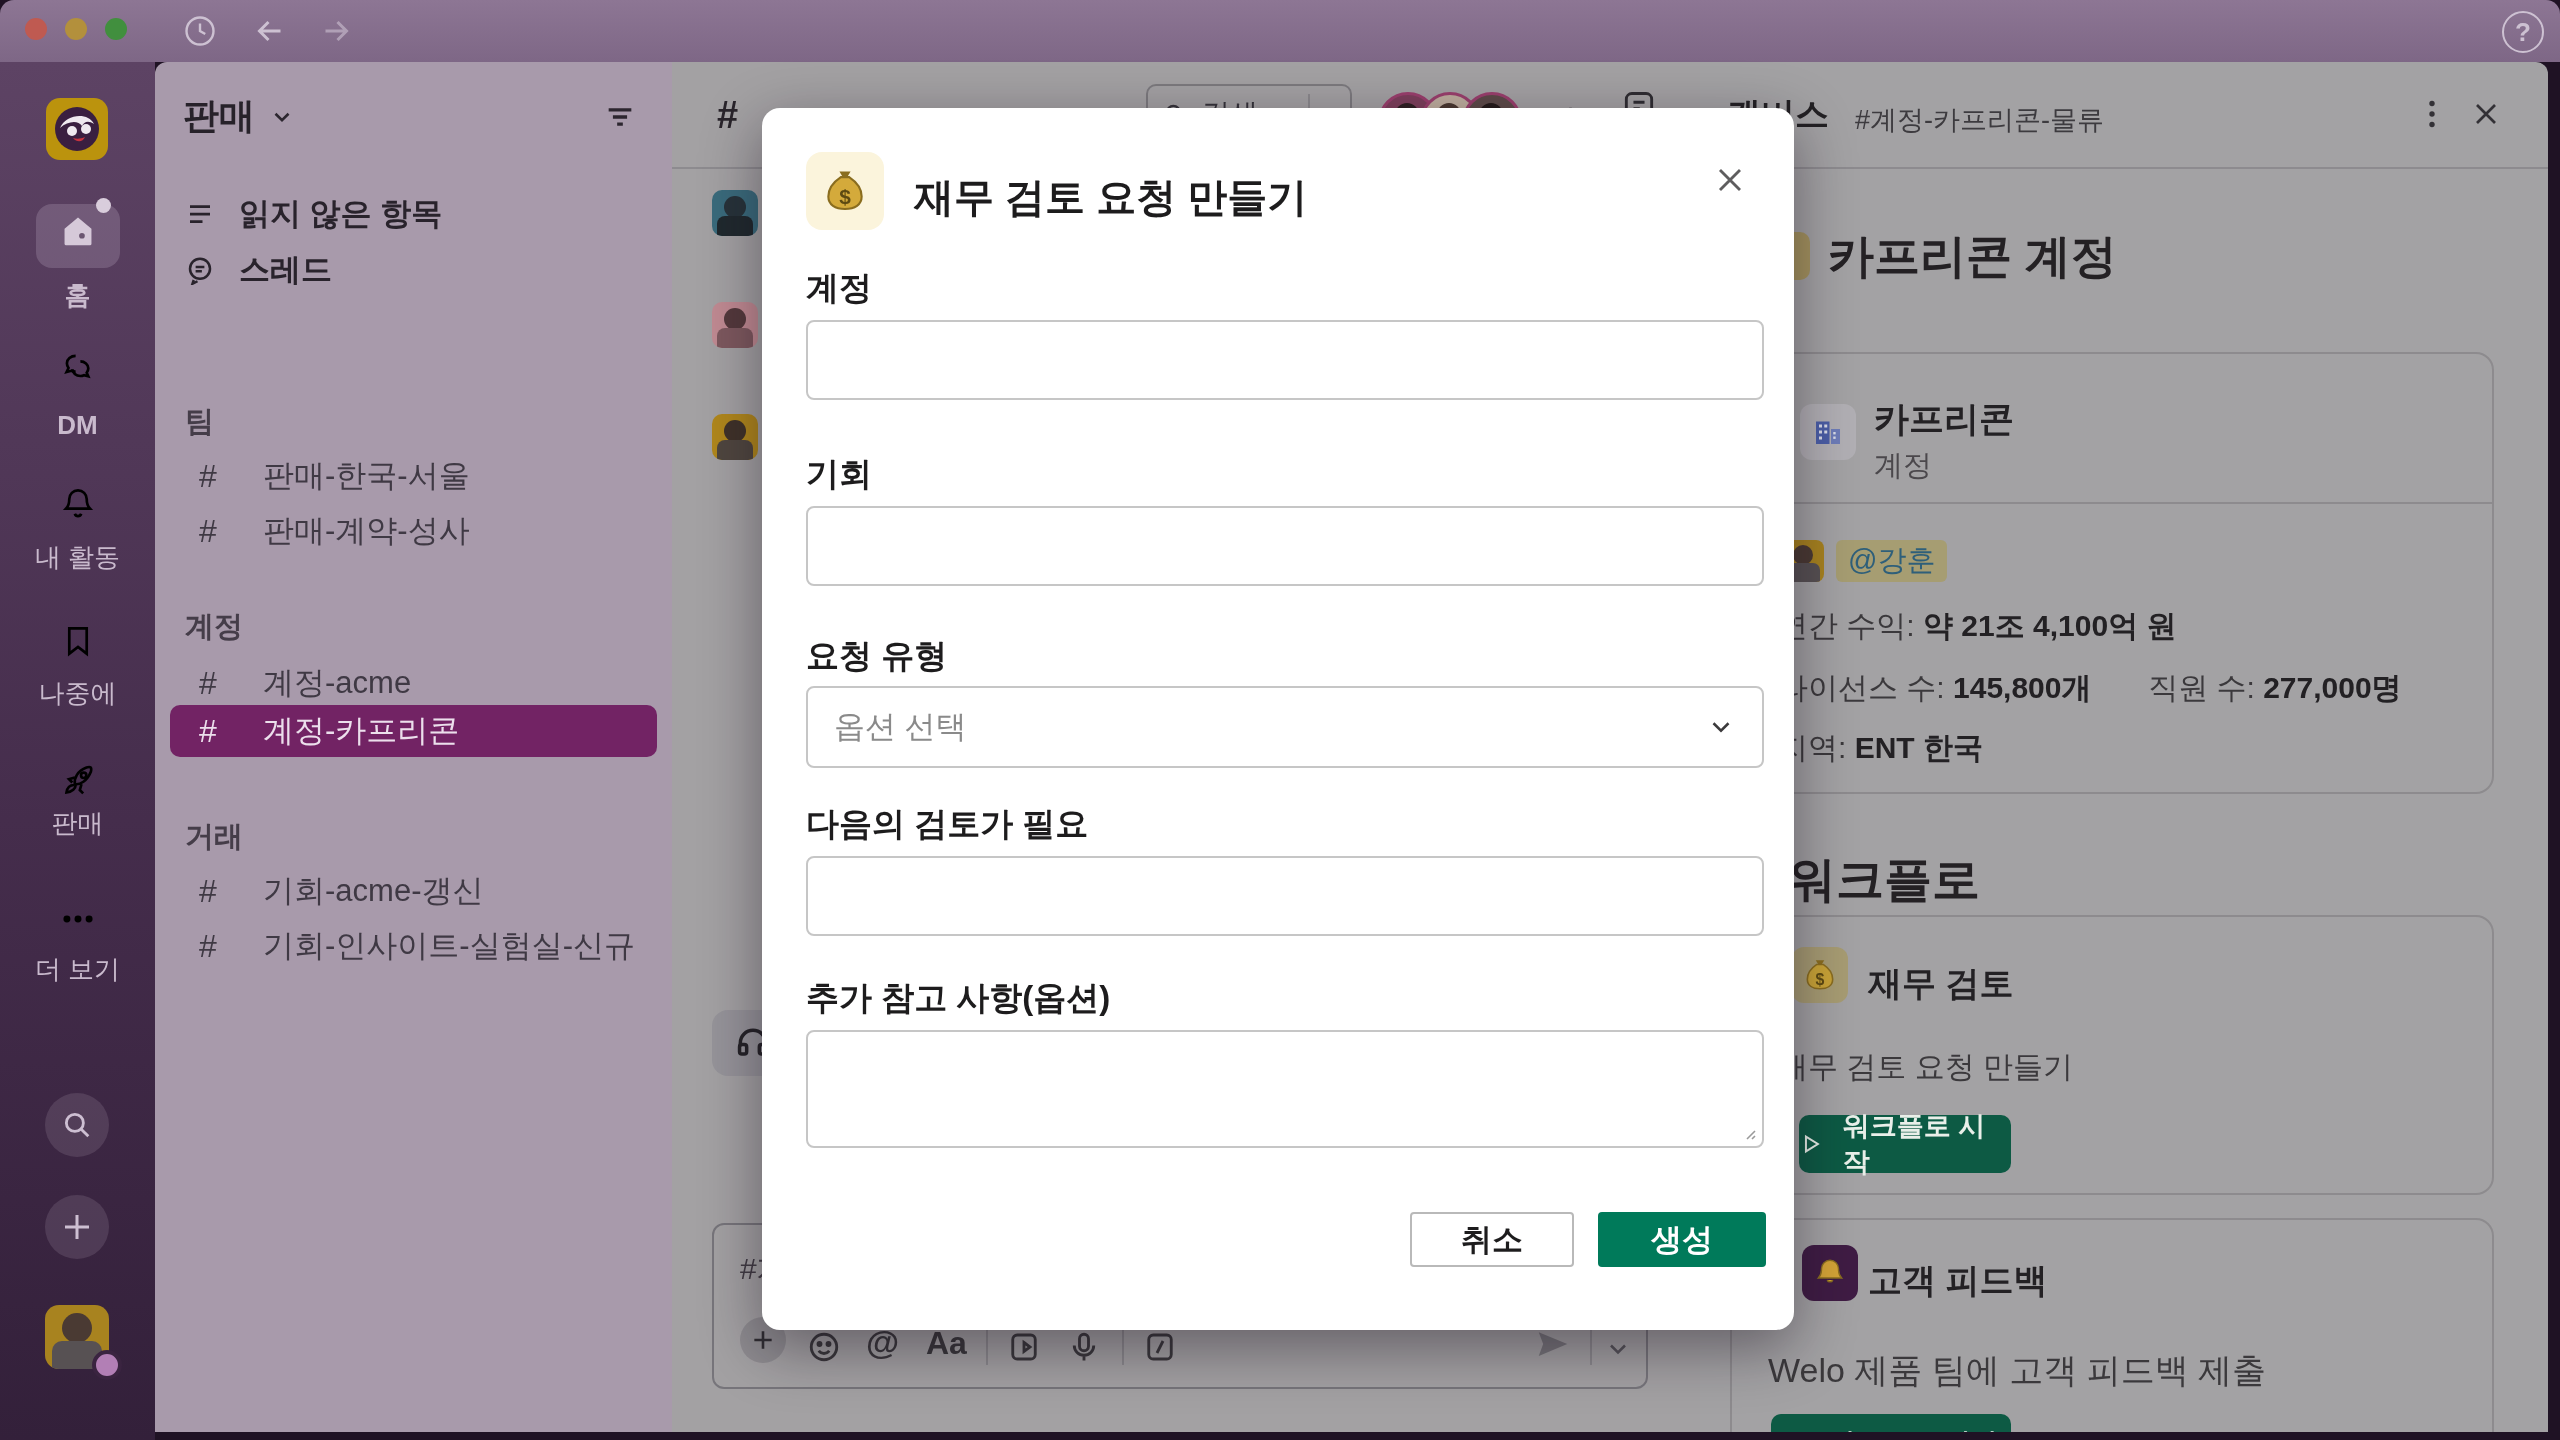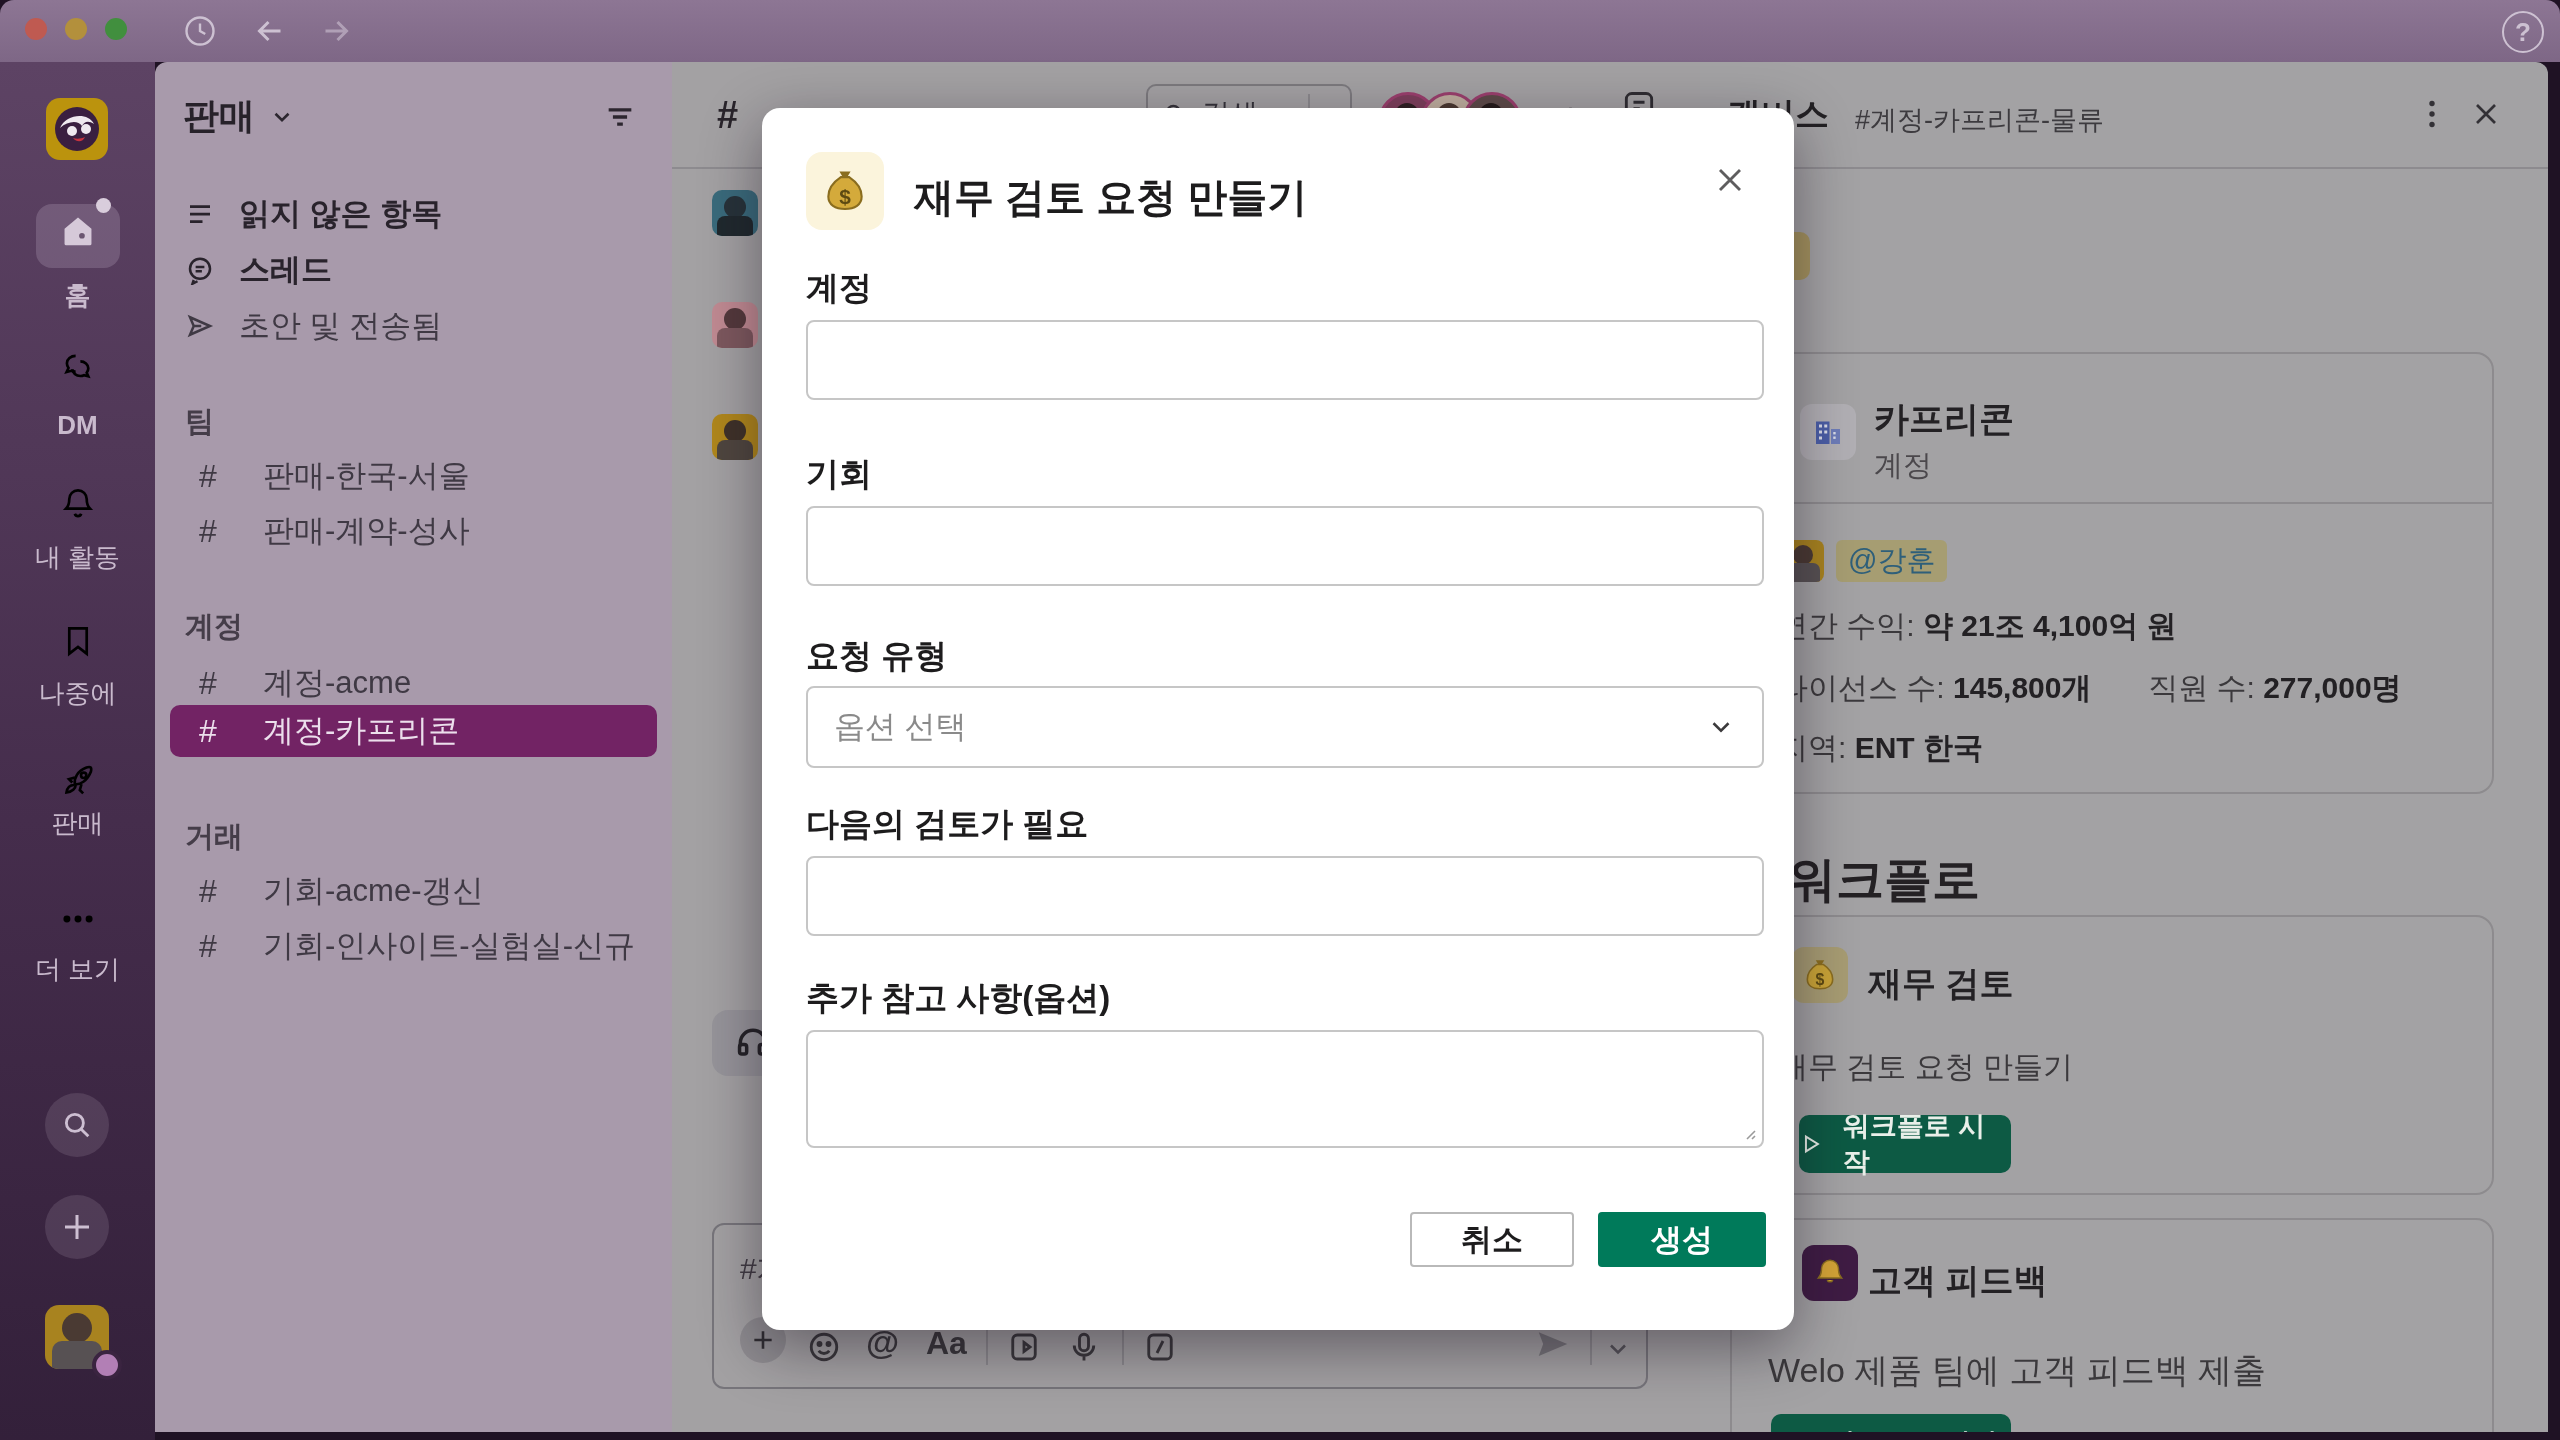--- a/index.html
+++ b/index.html
@@ -208,28 +208,20 @@
   <div class="abs sbrow sbbold" style="left:0;top:182px;width:517px">
     <span class="ic">
       <svg width="30" height="30" viewBox="0 0 24 24" fill="none" stroke="#29232c" stroke-width="2">
           <circle cx="12" cy="11" r="8"></circle>
           <path d="m7 20-1 3 4-2"></path>
           <path d="M8.5 9.5h7M8.5 13h5"></path>
         </svg>
       </span>
     <span class="txt">스레드</span>
   </div>
-  <div class="abs sbrow" style="left:0;top:238px;width:517px">
-    <span class="ic">
-      <svg width="30" height="30" viewBox="0 0 24 24" fill="none" stroke="#3f3944" stroke-width="2">
-          <path d="M4 5l16 7L4 19l3-7-3-7ZM7 12h6"></path>
-        </svg>
-      </span>
-    <span class="txt">초안 및 전송됨</span>
-  </div>
 
   <div class="abs sbsection" style="left:30px;top:340px">팀</div>
   <div class="abs sbrow" style="left:0;top:388px;width:517px">
     <span class="hash">#</span>
     <span class="txt">판매-한국-서울</span>
   </div>
   <div class="abs sbrow" style="left:0;top:443px;width:517px">
     <span class="hash">#</span>
     <span class="txt">판매-계약-성사</span>
   </div>
@@ -371,20 +363,21 @@
       </svg>
   </div>
   <div class="abs" style="left:768px;top:34px;color:#333136">
     <svg width="36" height="36" viewBox="0 0 24 24" fill="none" stroke="currentColor" stroke-width="1.8">
         <path d="M6 6l12 12M18 6 6 18"></path>
       </svg>
   </div>
   <div class="abs pheaddiv"></div>
 
   <div class="abs" style="left:62px;top:170px;width:48px;height:48px;border-radius:10px;background:#a5945f"></div>
+  <div class="abs" style="left:128px;top:164px;font-size:46px;font-weight:bold;color:#242124">카프리콘 계정</div>
 
   <div class="abs card" style="left:30px;top:290px;width:760px;height:438px">
     <div class="abs iconbox" style="left:68px;top:50px;background:#b1afb4">
       <svg width="36" height="36" viewBox="0 0 24 24">
           <rect x="4" y="5" width="9" height="15" fill="#4b5ea6"></rect>
           <rect x="14" y="10" width="6" height="10" fill="#6d7cb8"></rect>
           <g fill="#d9dce8">
             <rect x="6" y="7" width="2" height="2"></rect>
             <rect x="9.5" y="7" width="2" height="2"></rect>
             <rect x="6" y="11" width="2" height="2"></rect>

